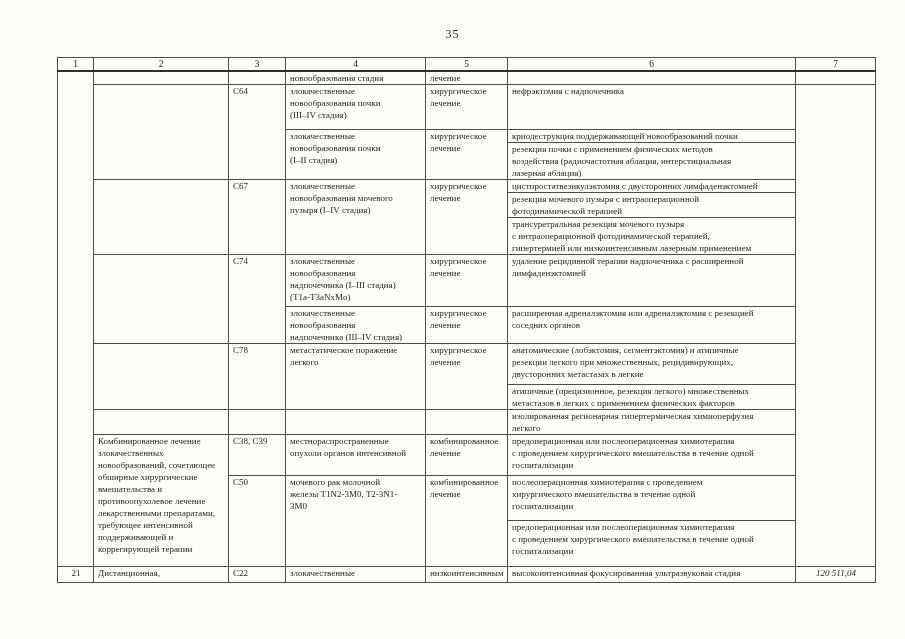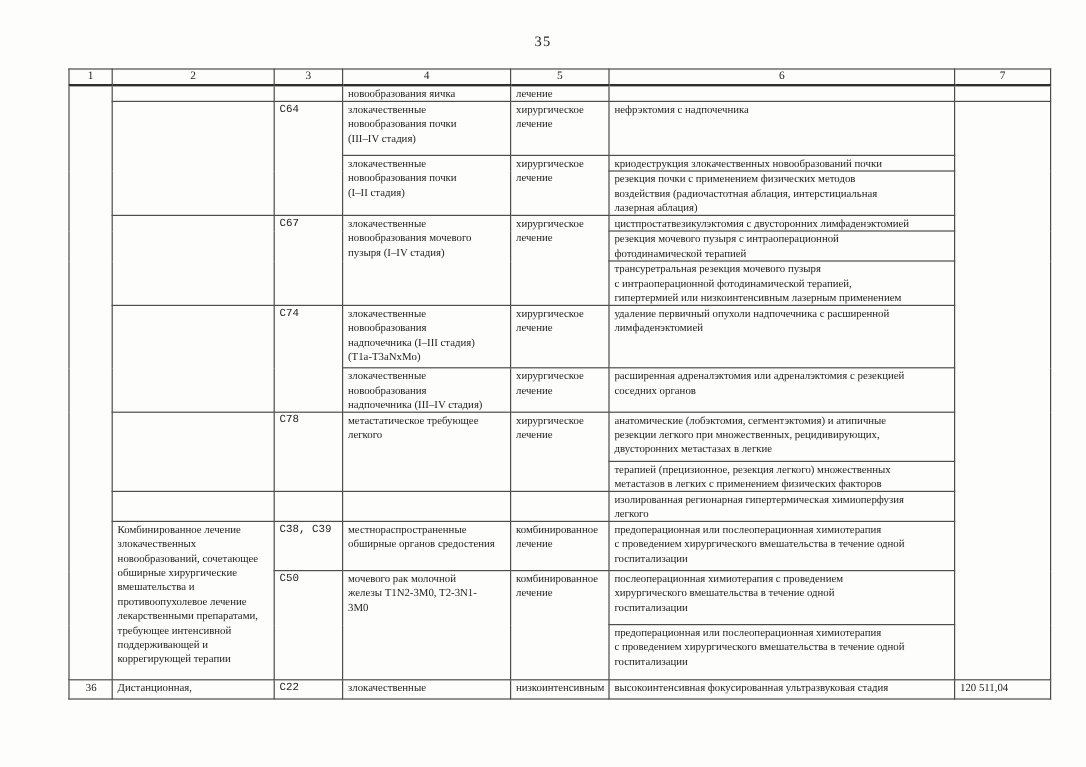--- a/index.html
+++ b/index.html
@@ -28,23 +28,23 @@
     white-space:pre-wrap;
     overflow:hidden;
     font-weight:normal;
   }
   table.doc th{
     text-align:center;
     font-size:9.5px;
     padding:0;
     border-bottom:2px solid #2f2f2f;
   }
-  td.code{padding-left:3px;font-family:Liberation Mono, monospace;}
+  td.code{padding-left:3px;}
   td.num{text-align:center;padding:0 1px;}
-  td.tariff{text-align:left;padding:0 1px;}
+  td.tariff{text-align:center;padding:0 1px;font-style:italic;}
   
   tr.h13{height:13px;} tr.h16{height:16px;} tr.h21{height:21px;}
   tr.h25{height:25px;} tr.h31{height:31px;} tr.h35{height:35px;}
   tr.h36{height:36px;} tr.h41{height:41px;} tr.h45{height:45px;}
   tr.h46{height:46px;} tr.h52{height:52px;}
 </style>
 </head>
 <body>
 
 <div class="page">
@@ -70,21 +70,21 @@
         <th>6</th>
         <th>7</th>
       </tr>
     </thead>
     <tbody>
 
       <tr class="h13">
         <td class="num" rowspan="15"></td>
         <td></td>
         <td class="code"></td>
-        <td>новообразования яичка</td>
+        <td>новообразования стадия</td>
         <td>лечение</td>
         <td></td>
         <td></td>
       </tr>
 
       <tr class="h45">
         <td rowspan="3"></td>
         <td class="code" rowspan="3">С64</td>
         <td>злокачественные
 новообразования почки
@@ -94,21 +94,21 @@
         <td>нефрэктомия с надпочечника</td>
         <td rowspan="14"></td>
       </tr>
 
       <tr class="h13">
         <td rowspan="2">злокачественные
 новообразования почки
 (I–II стадия)</td>
         <td rowspan="2">хирургическое
 лечение</td>
-        <td>криодеструкция злокачественных новообразований почки</td>
+        <td>криодеструкция поддерживающей новообразований почки</td>
       </tr>
       <tr class="h31">
         <td>резекция почки с применением физических методов
 воздействия (радиочастотная аблация, интерстициальная
 лазерная аблация)</td>
       </tr>
 
       <tr class="h13">
         <td rowspan="3"></td>
         <td class="code" rowspan="3">С67</td>
@@ -131,46 +131,46 @@
 
       <tr class="h52">
         <td rowspan="2"></td>
         <td class="code" rowspan="2">С74</td>
         <td>злокачественные
 новообразования
 надпочечника (I–III стадия)
 (T1a-T3aNxMo)</td>
         <td>хирургическое
 лечение</td>
-        <td>удаление первичный опухоли надпочечника с расширенной
+        <td>удаление рецидивной терапии надпочечника с расширенной
 лимфаденэктомией</td>
       </tr>
       <tr class="h35">
         <td>злокачественные
 новообразования
 надпочечника (III–IV стадия)</td>
         <td>хирургическое
 лечение</td>
         <td>расширенная адреналэктомия или адреналэктомия с резекцией
 соседних органов</td>
       </tr>
 
       <tr class="h41">
         <td rowspan="2"></td>
         <td class="code" rowspan="2">С78</td>
-        <td rowspan="2">метастатическое требующее
+        <td rowspan="2">метастатическое поражение
 легкого</td>
         <td rowspan="2">хирургическое
 лечение</td>
         <td>анатомические (лобэктомия, сегментэктомия) и атипичные
 резекции легкого при множественных, рецидивирующих,
 двусторонних метастазах в легкие</td>
       </tr>
       <tr class="h25">
-        <td>терапией (прецизионное, резекция легкого) множественных
+        <td>атипичные (прецизионное, резекция легкого) множественных
 метастазов в легких с применением физических факторов</td>
       </tr>
       <tr class="h21">
         <td></td>
         <td class="code"></td>
         <td></td>
         <td></td>
         <td>изолированная регионарная гипертермическая химиоперфузия
 легкого</td>
       </tr>
@@ -181,21 +181,21 @@
 новообразований, сочетающее
 обширные хирургические
 вмешательства и
 противоопухолевое лечение
 лекарственными препаратами,
 требующее интенсивной
 поддерживающей и
 коррегирующей терапии</td>
         <td class="code">С38, С39</td>
         <td>местнораспространенные
-обширные органов средостения</td>
+опухоли органов интенсивной</td>
         <td>комбинированное
 лечение</td>
         <td>предоперационная или послеоперационная химиотерапия
 с проведением хирургического вмешательства в течение одной
 госпитализации</td>
       </tr>
 
       <tr class="h45">
         <td class="code" rowspan="2">С50</td>
         <td rowspan="2">мочевого рак молочной
@@ -207,21 +207,21 @@
 хирургического вмешательства в течение одной
 госпитализации</td>
       </tr>
       <tr class="h46">
         <td>предоперационная или послеоперационная химиотерапия
 с проведением хирургического вмешательства в течение одной
 госпитализации</td>
       </tr>
 
       <tr class="h16">
-        <td class="num">36</td>
+        <td class="num">21</td>
         <td>Дистанционная,</td>
         <td class="code">С22</td>
         <td>злокачественные</td>
         <td>низкоинтенсивным</td>
         <td>высокоинтенсивная фокусированная ультразвуковая стадия</td>
         <td class="tariff">120 511,04</td>
       </tr>
     </tbody>
   </table>
 </div>

